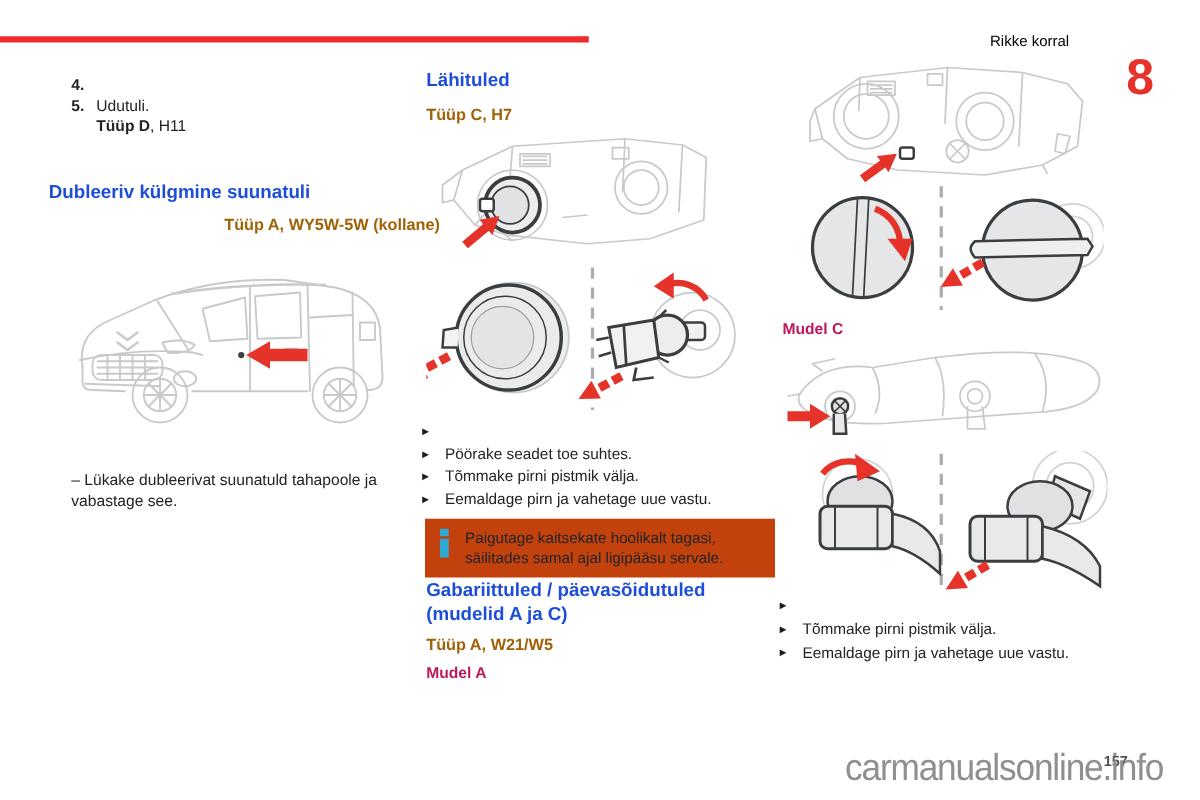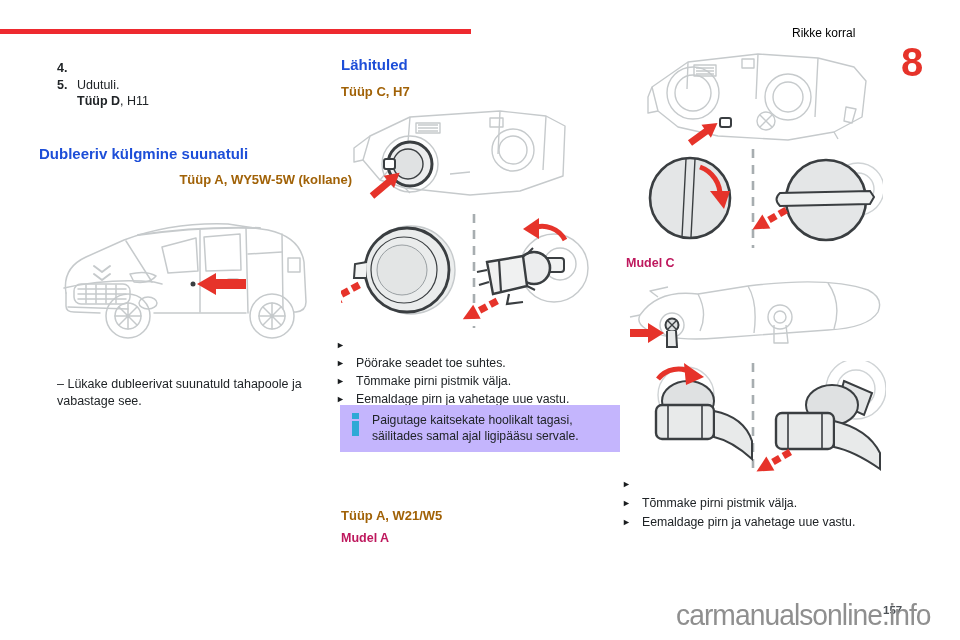--- a/index.html
+++ b/index.html
@@ -25,21 +25,21 @@
   .left-text{left:57px;top:366px;width:281px;font-size:12.5px;line-height:17px;margin-top:10px;}
   .left-text p{margin:0;}
 
   
   .mid-heading{left:341px;top:55px;width:280px;}
   .mid-subheading{left:341px;top:84px;width:280px;}
   .steps{list-style:none;margin:0;padding:0;font-size:12.3px;}
   .steps li{display:flex;margin-bottom:3.5px;line-height:14.5px;}
   .steps .tri{flex:0 0 20px;font-size:9px;line-height:14px;color:#1a1d1f;}
   .mid-steps{left:336px;top:338px;width:292px;}
-  .info-box{left:340px;top:405px;width:258px;background:#c4b5fd;display:flex;padding:7px 10px 8px 12px;}
+  .info-box{left:340px;top:415px;width:258px;background:#c2410c;display:flex;padding:7px 10px 8px 12px;}
   .info-icon{flex:0 0 20px;padding-top:1px;}
   .info-icon .dot{width:7px;height:6px;background:#2fa9d6;margin-bottom:2px;}
   .info-icon .bar{width:7px;height:15px;background:#2fa9d6;}
   .info-text{font-size:12.2px;line-height:16px;}
   .mid-heading2{left:341px;top:463px;width:285px;}
   .mid-subheading2{left:341px;top:508px;width:280px;}
   .mid-model{left:341px;top:531px;width:280px;}
 
   
   .right-model{left:626px;top:256px;width:200px;}
@@ -200,20 +200,22 @@
 
 <div class="abs info-box">
   <div class="info-icon">
     <div class="dot"></div>
       <div class="bar"></div>
   </div>
   <div class="info-text">Paigutage kaitsekate hoolikalt tagasi, säilitades samal ajal ligipääsu servale.</div>
 </div>
 
 <div class="abs h1 mid-heading2">
+  <div>Gabariittuled / päevasõidutuled</div>
+  <div>(mudelid A ja C)</div>
 </div>
 <div class="abs h2 mid-subheading2">Tüüp A, W21/W5</div>
 <div class="abs h3 mid-model">Mudel A</div>
 
 <div class="abs" style="left:638px;top:47px;">
 <svg width="230" height="100" viewBox="0 0 230 100">
   <g stroke="#c6cacc" fill="none" stroke-width="1.4" stroke-linejoin="round">
     <path d="M14 40 L50 15 L120 7 L180 11 L216 20 L228 34 L224 70 L196 85 L150 93 L80 89 L40 80 L20 64 Z"></path>
     <path d="M50 15 L49 42 M120 7 L118 52 M180 11 L177 70"></path>
     <rect x="56" y="18" width="22" height="11"></rect>

